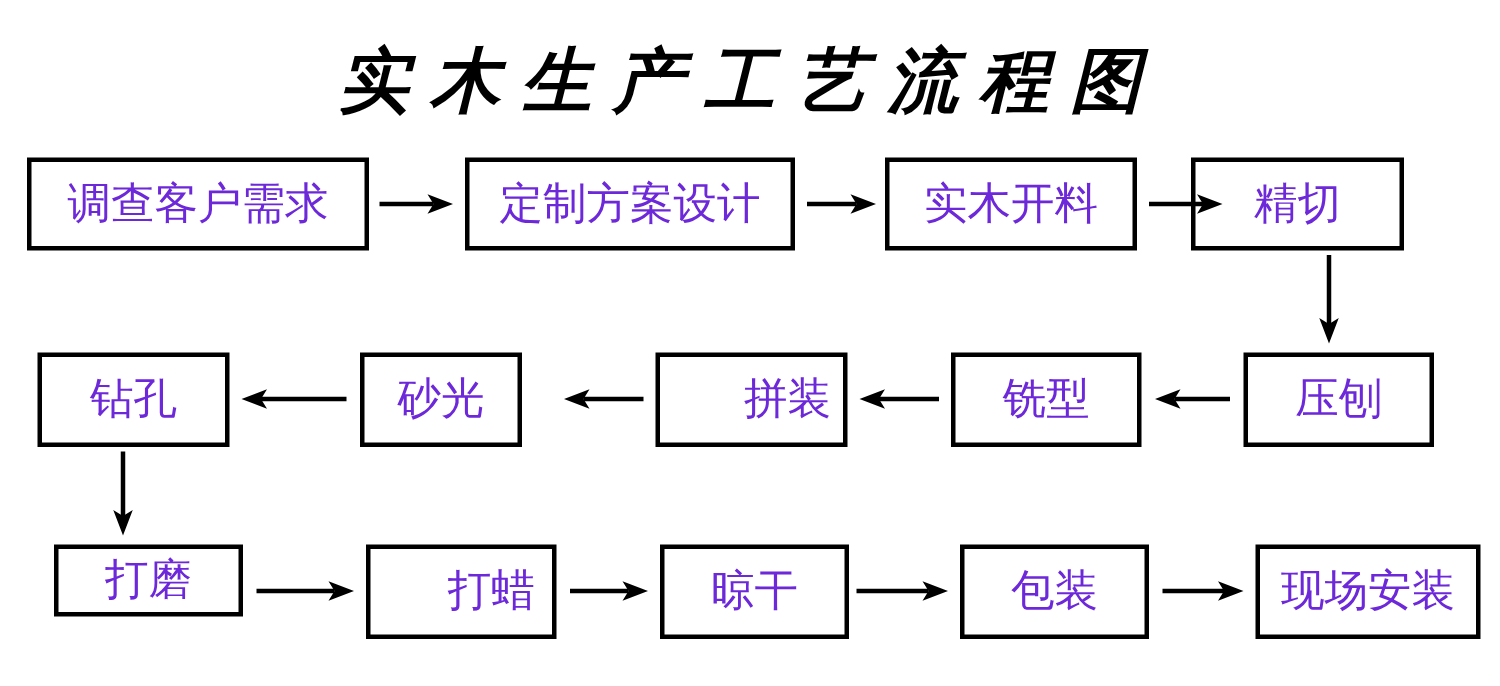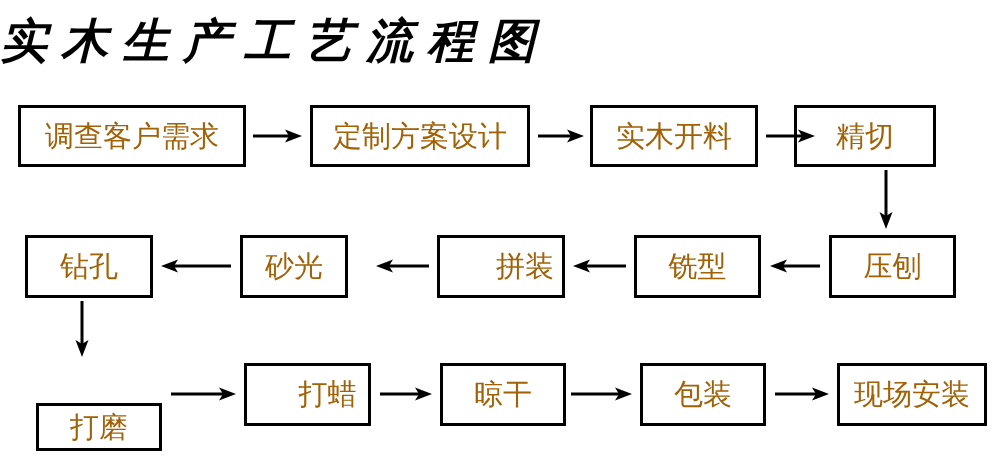--- a/index.html
+++ b/index.html
@@ -11,44 +11,44 @@
     position: relative;
     width: 1000px;
     height: 457px;
     background: #ffffff;
     overflow: hidden;
     font-family: "Liberation Sans", "DejaVu Sans", sans-serif;
     color: #000000;
   }
   .title {
     position: absolute;
-    top: 10px;
+    top: 23px;
     left: 0;
     width: 100%;
-    text-align: left;
+    text-align: center;
     font-family: "Liberation Serif", "DejaVu Serif", serif;
     font-size: 47px;
     font-weight: 900;
     font-style: italic;
     letter-spacing: 14px;
     color: #000000;
     white-space: nowrap;
   }
   .box {
     position: absolute;
     box-sizing: border-box;
     border: 3px solid #000000;
     background: #ffffff;
     display: flex;
     align-items: center;
     justify-content: center;
     font-size: 29px;
     line-height: 1;
     white-space: nowrap;
-    color: #a16207;
+    color: #6d28d9;
   }
   .arrow-layer {
     position: absolute;
     top: 0;
     left: 0;
     width: 1000px;
     height: 457px;
     pointer-events: none;
   }
   .arrow-layer path.shaft {
@@ -90,21 +90,21 @@
   <div class="box" style="left:437px; top:235px; width:128px; height:63px;padding-left:48px;">
     <span>拼装</span>
   </div>
   <div class="box" style="left:634px; top:235px; width:127px; height:63px;">
     <span>铣型</span>
   </div>
   <div class="box" style="left:829px; top:235px; width:127px; height:63px;">
     <span>压刨</span>
   </div>
 
-  <div class="box" style="left:36px;  top:363px; width:126px; height:48px;margin-top:40px;">
+  <div class="box" style="left:36px;  top:363px; width:126px; height:48px;">
     <span>打磨</span>
   </div>
   <div class="box" style="left:244px; top:363px; width:127px; height:63px;padding-left:40px;">
     <span>打蜡</span>
   </div>
   <div class="box" style="left:440px; top:363px; width:126px; height:63px;">
     <span>晾干</span>
   </div>
   <div class="box" style="left:640px; top:363px; width:126px; height:63px;">
     <span>包装</span>

